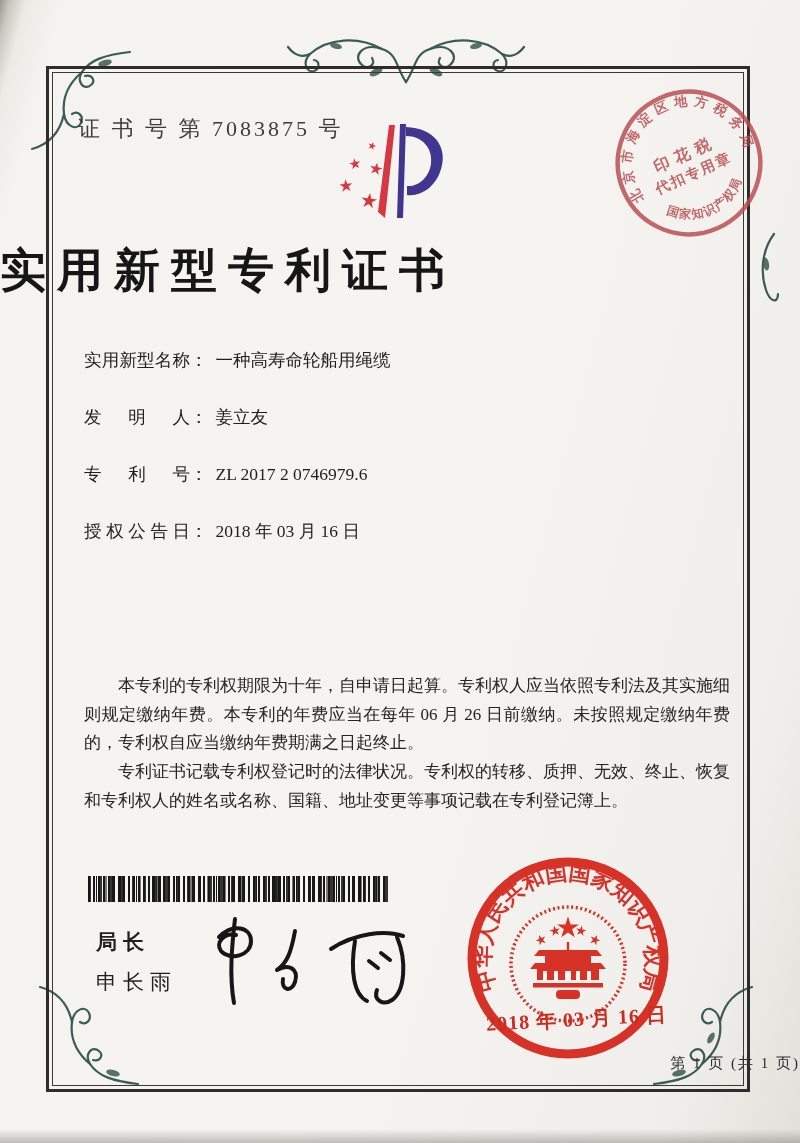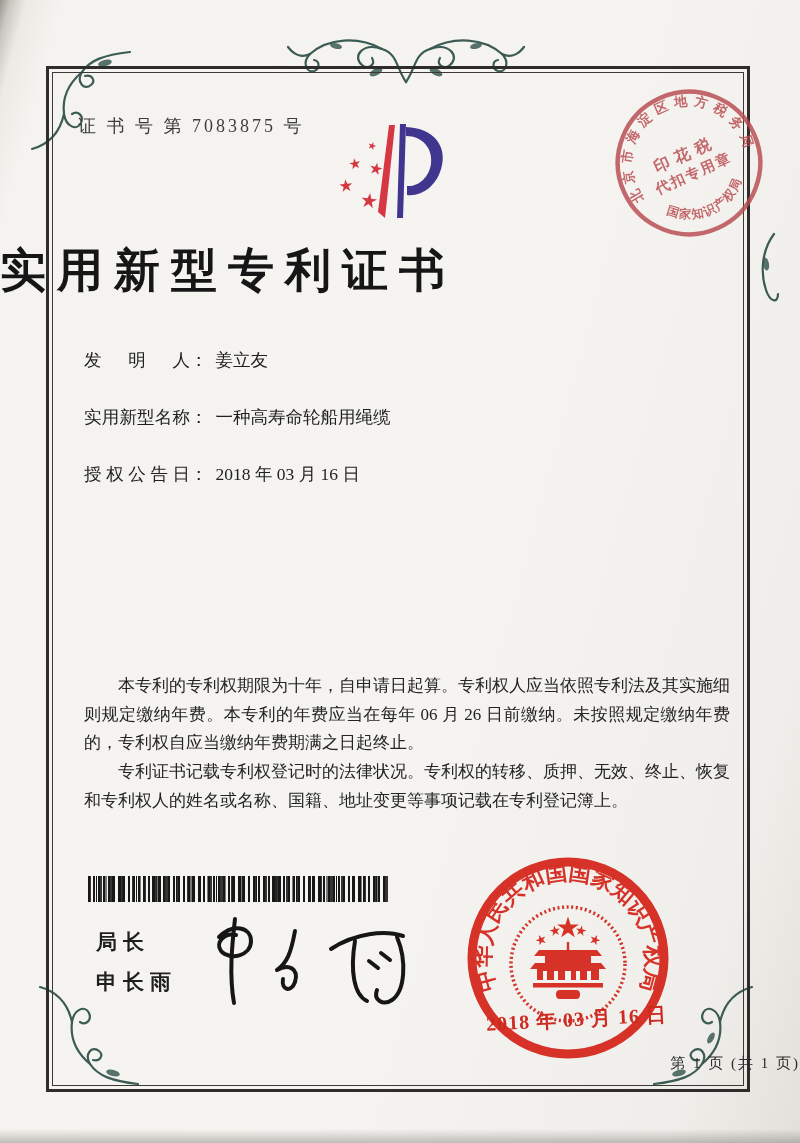--- a/index.html
+++ b/index.html
@@ -10,21 +10,21 @@
     background:linear-gradient(180deg,rgba(0,0,0,0) 0,rgba(90,88,82,.35) 100%);}
   
   .frame-outer{position:absolute;left:46px;top:66px;width:698px;height:1020px;
     border:3px solid #2e2d2b;}
   .frame-inner{position:absolute;inset:3px;border:1px solid #3a3936;}
   
   .orn{position:absolute;}
   .orn path,.orn ellipse{stroke:#3b5b54;fill:none;stroke-width:2.2;stroke-linecap:round;}
   .orn .blob{fill:#3b5b54;stroke:none;opacity:.85;}
   
-  .cert-no{position:absolute;left:78px;top:114px;font-size:18px;letter-spacing:3px;color:#3d3d3d;}
+  .cert-no{position:absolute;left:78px;top:114px;font-size:22px;letter-spacing:3px;color:#3d3d3d;}
   .logo{position:absolute;left:322px;top:116px;}
   .tax-stamp{position:absolute;left:604px;top:78px;opacity:.92;}
   .title{position:absolute;left:0;top:240px;width:100%;text-align:left;
     font-size:46px;font-weight:700;letter-spacing:11px;color:#161616;}
   
   .fields{position:absolute;left:84px;top:348px;width:650px;}
   .field{height:32px;margin-bottom:25px;font-size:17.5px;white-space:nowrap;}
   .flabel{display:inline-block;width:106px;text-align:justify;text-align-last:justify;vertical-align:top;}
   .fcolon{display:inline-block;margin-right:8px;}
   
@@ -33,21 +33,21 @@
   .body-text p{margin:0;text-indent:2em;}
   
   .barcode{position:absolute;left:88px;top:876px;width:300px;height:26px;
     background:
       repeating-linear-gradient(90deg,#171717 0 2px,transparent 2px 5px),
       repeating-linear-gradient(90deg,#171717 0 1px,transparent 1px 8px),
       repeating-linear-gradient(90deg,rgba(20,20,20,.85) 0 3px,transparent 3px 11px),
       repeating-linear-gradient(90deg,rgba(20,20,20,.55) 0 2px,transparent 2px 17px);}
   
   .officer-title{position:absolute;left:96px;top:928px;font-size:21px;font-weight:700;letter-spacing:6px;}
-  .officer-name{position:absolute;left:96px;top:968px;font-size:21px;font-weight:700;letter-spacing:6px;}
+  .officer-name{position:absolute;left:96px;top:968px;font-size:21px;font-weight:400;letter-spacing:6px;}
   .signature{position:absolute;left:205px;top:903px;}
   .signature path{stroke:#161616;stroke-width:4;fill:none;stroke-linecap:round;stroke-linejoin:round;}
   
   .seal{position:absolute;left:462px;top:852px;opacity:.95;}
   .seal-date{position:absolute;left:486px;top:1006px;font-size:20px;font-weight:700;
     color:#cf2a20;letter-spacing:1px;transform:rotate(-3deg);white-space:nowrap;}
   .footer{position:absolute;left:0;top:1054px;width:100%;text-align:right;font-size:15px;
     letter-spacing:2px;color:#2c2c2c;}
   .stamp-text{fill:#b94b50;}
   .seal-red{fill:#d5281e;}
@@ -142,24 +142,27 @@
       </text>
       <text class="stamp-text" x="80" y="76" text-anchor="middle" font-size="15" font-weight="700" letter-spacing="6">印花税</text>
       <text class="stamp-text" x="80" y="95" text-anchor="middle" font-size="13.5" font-weight="700" letter-spacing="2">代扣专用章</text>
     </g>
   </svg>
 
   <div class="title">实用新型专利证书</div>
 
   <div class="fields">
     <div class="field">
+      <span class="flabel">实用新型名称</span><span class="fcolon">：</span><span>一种高寿命轮船用绳缆</span>
+    </div>
+    <div class="field">
       <span class="flabel">发明人</span><span class="fcolon">：</span><span>姜立友</span>
     </div>
     <div class="field">
-      <span class="flabel">实用新型名称</span><span class="fcolon">：</span><span>一种高寿命轮船用绳缆</span>
+      <span class="flabel">专利号</span><span class="fcolon">：</span><span>ZL 2017 2 0746979.6</span>
     </div>
     <div class="field">
       <span class="flabel">授权公告日</span><span class="fcolon">：</span><span>2018 年 03 月 16 日</span>
     </div>
   </div>
 
   <div class="body-text">
     <p>本专利的专利权期限为十年，自申请日起算。专利权人应当依照专利法及其实施细则规定缴纳年费。本专利的年费应当在每年 06 月 26 日前缴纳。未按照规定缴纳年费的，专利权自应当缴纳年费期满之日起终止。</p>
     <p>专利证书记载专利权登记时的法律状况。专利权的转移、质押、无效、终止、恢复和专利权人的姓名或名称、国籍、地址变更等事项记载在专利登记簿上。</p>
   </div>

